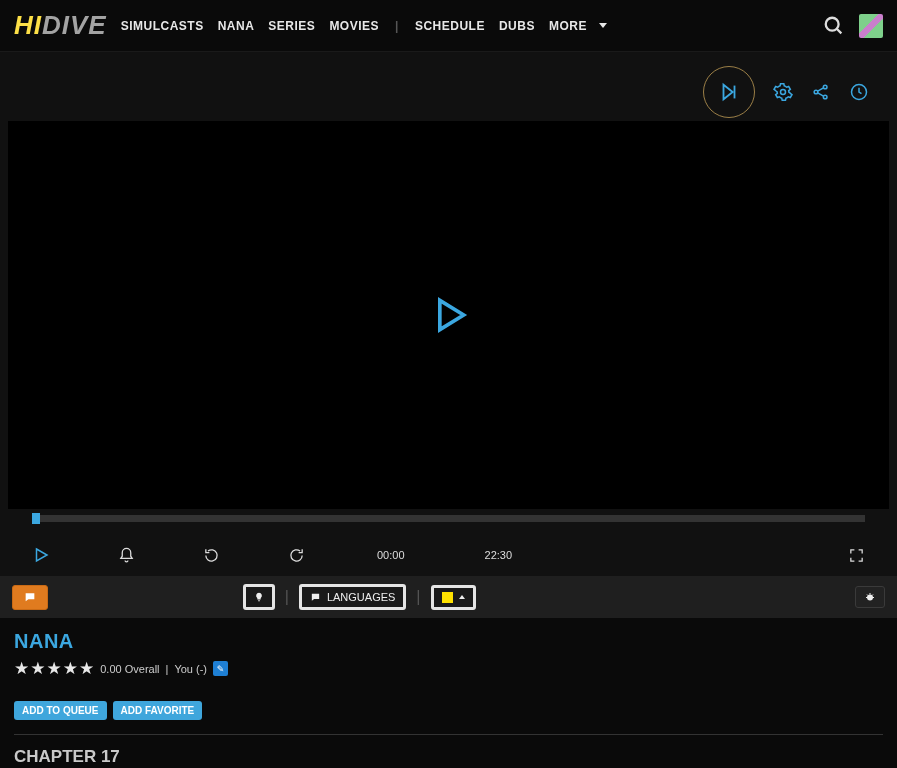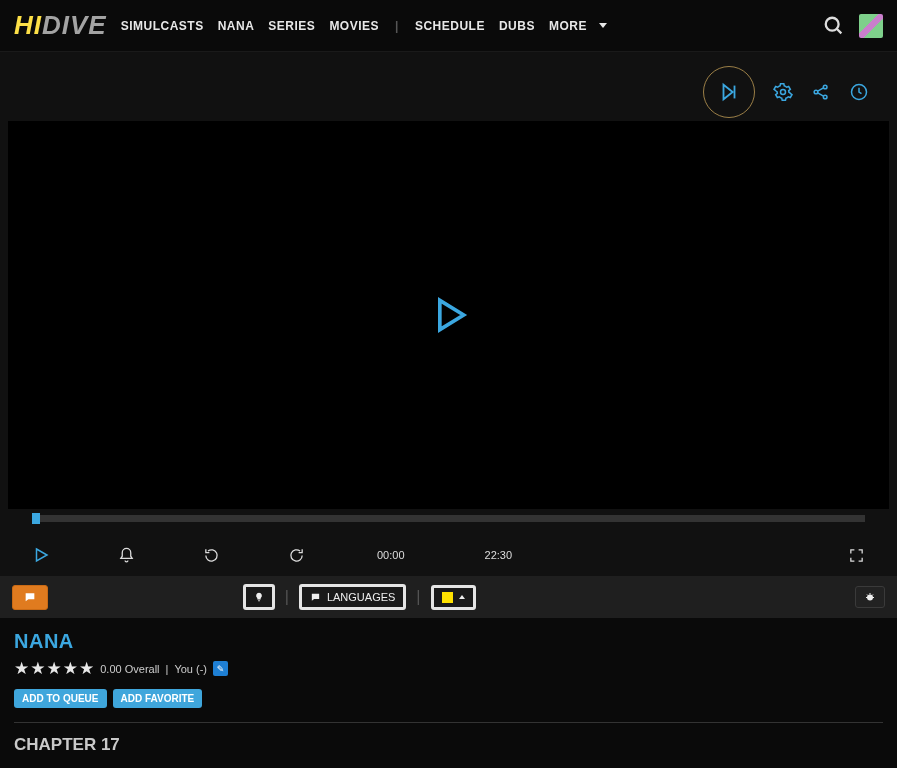--- a/index.html
+++ b/index.html
@@ -188,21 +188,21 @@
     .edit-badge {
       background: #1e7fd4;
       color: #fff;
       width: 15px; height: 15px;
       border-radius: 2px;
       display: flex;
       align-items: center;
       justify-content: center;
       font-size: 9px;
     }
-    .actions { display: flex; gap: 6px; margin-top: 10px; }
+    .actions { display: flex; gap: 6px; margin-top: 22px; }
     .blue-btn {
       background: #3fa6dc;
       color: #fff;
       font-size: 10px;
       font-weight: 600;
       padding: 4px 8px;
       border-radius: 3px;
       border: none;
       cursor: pointer;
     }

